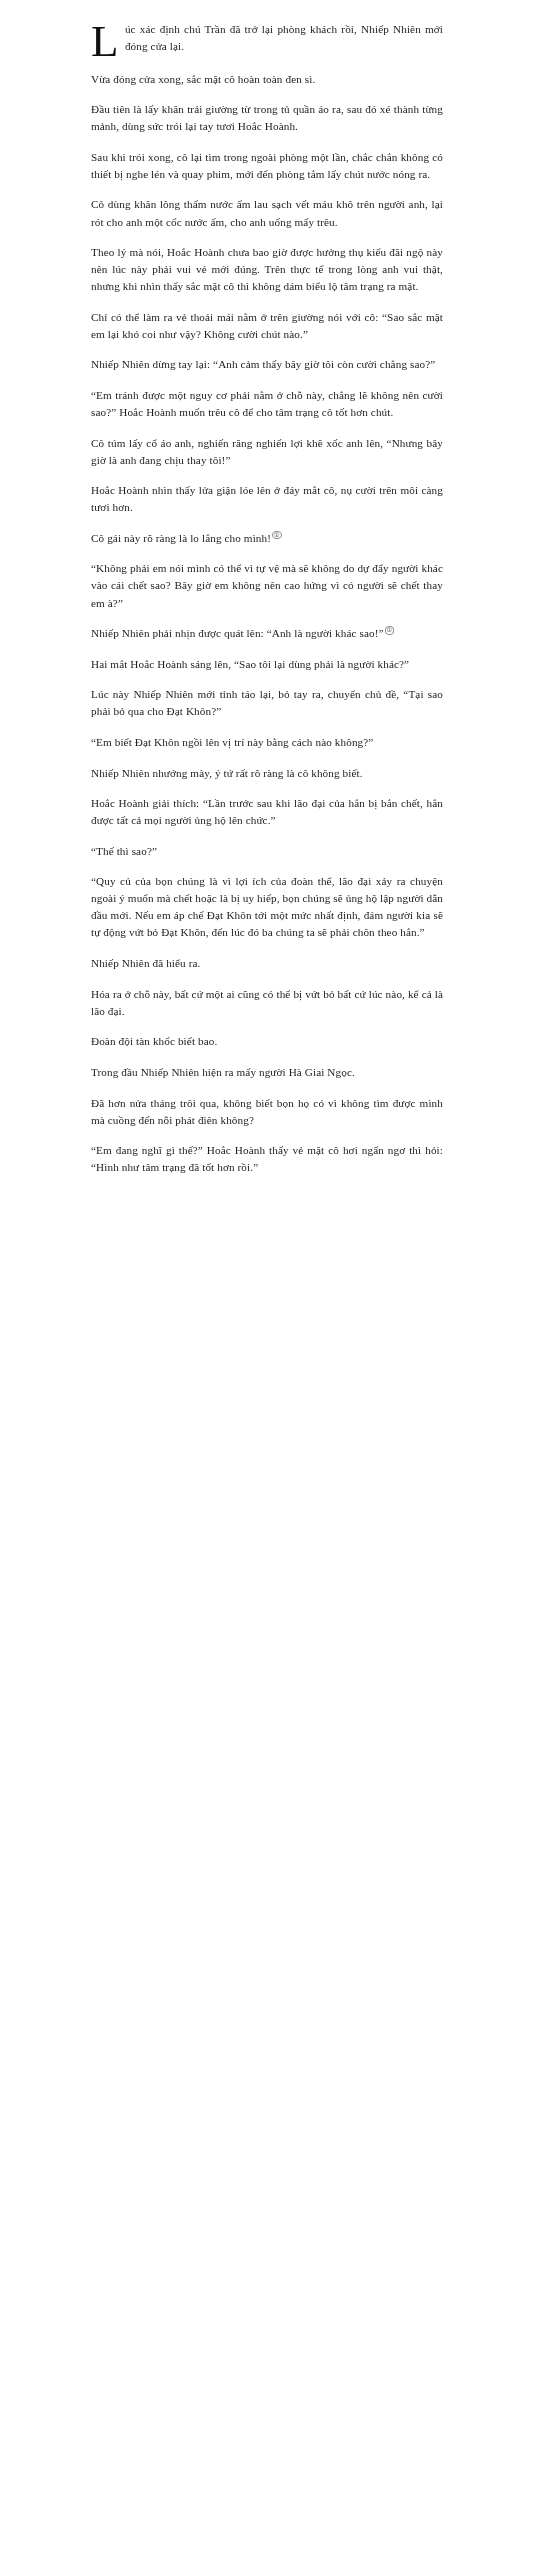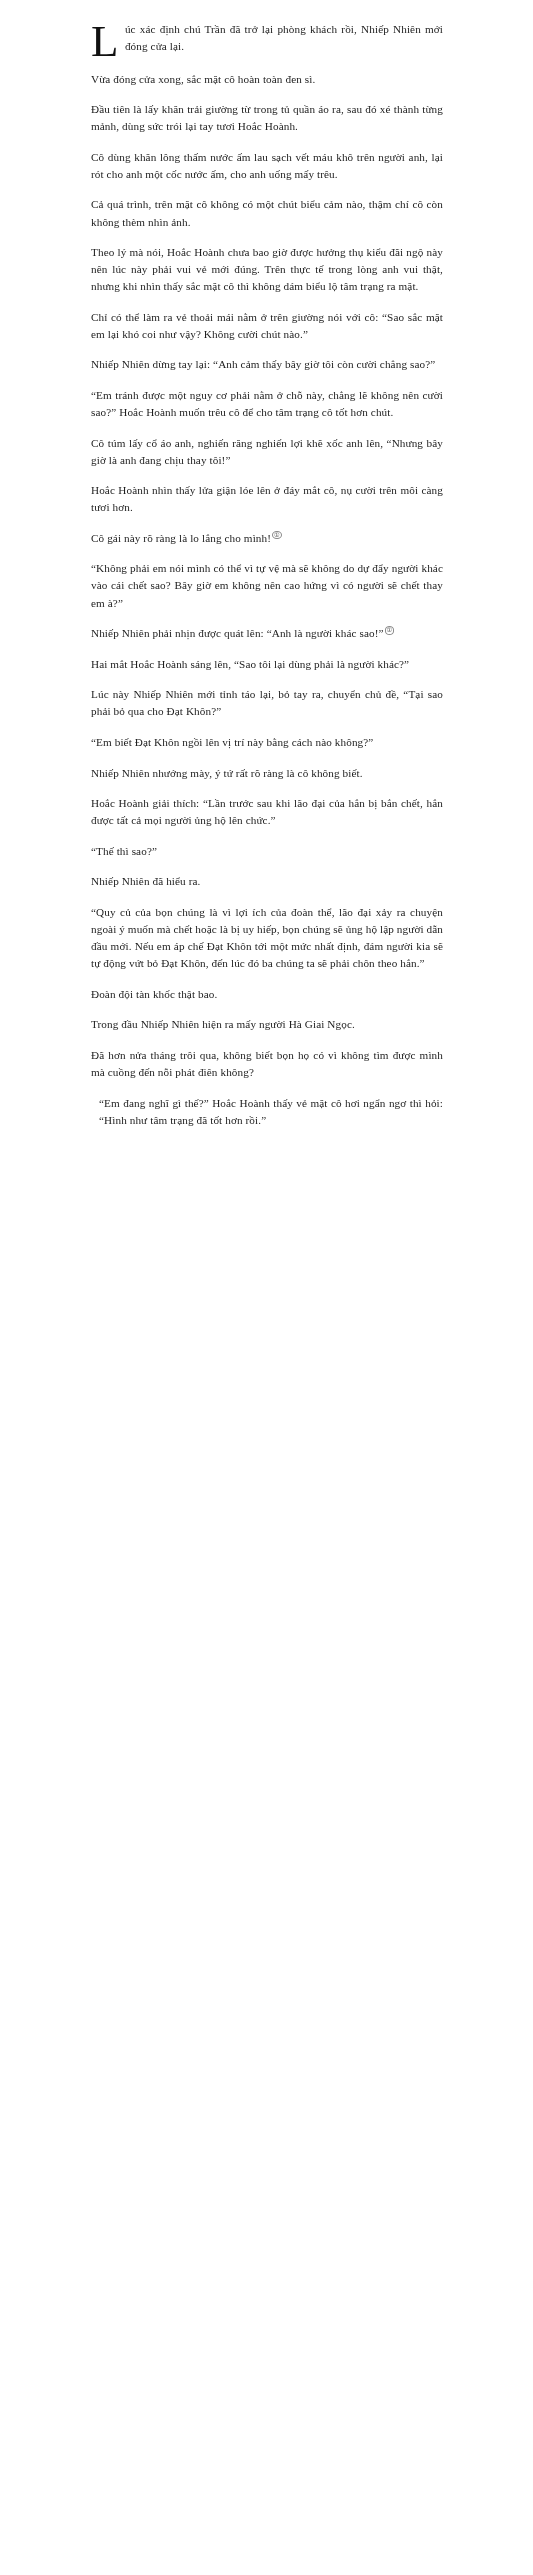--- a/index.html
+++ b/index.html
@@ -27,21 +27,20 @@
     margin: 0 0 13.6px 0;
     font-size: 11.2px;
     line-height: 1.52;
     text-align: justify;
     text-justify: inter-word;
     color: #1c1c1c;
     letter-spacing: 0.1px;
   }
   p.para:last-child {
     margin-bottom: 0;
-    margin-left: 8px;
   }
   
   p.first {
     margin-bottom: 15.6px;
   }
   p.first .dropcap {
     float: left;
     font-family: "Liberation Serif", serif;
     font-size: 45px;
     line-height: 0.78;
@@ -66,24 +65,24 @@
 
 <div class="page">
   <div class="content">
 
     <p class="para first"><span class="dropcap">L</span><span>úc xác định chú Trần đã trở lại phòng khách rồi, Nhiếp Nhiên mới đóng cửa lại.</span></p>
 
     <p class="para"><span>Vừa đóng cửa xong, sắc mặt cô hoàn toàn đen sì.</span></p>
 
     <p class="para"><span>Đầu tiên là lấy khăn trải giường từ trong tủ quần áo ra, sau đó xé thành từng mảnh, dùng sức trói lại tay tươi Hoắc Hoành.</span></p>
 
+    <p class="para"><span>Sau khi trói xong, cô lại tìm trong ngoài phòng một lần, chắc chắn không có thiết bị nghe lén và quay phim, mới đến phòng tắm lấy chút nước nóng ra.</span></p>
 
     <p class="para"><span>Cô dùng khăn lông thấm nước ấm lau sạch vết máu khô trên người anh, lại rót cho anh một cốc nước ấm, cho anh uống mấy trêu.</span></p>
 
-    <p class="para"><span>Cả quá trình, trên mặt cô không có một chút biểu cảm nào, thậm chí cô còn không thèm nhìn ảnh.</span></p>
 
     <p class="para"><span>Theo lý mà nói, Hoắc Hoành chưa bao giờ được hưởng thụ kiểu đãi ngộ này nên lúc này phải vui vẻ mới đúng. Trên thực tế trong lòng anh vui thật, nhưng khi nhìn thấy sắc mặt cô thì không dám biểu lộ tâm trạng ra mặt.</span></p>
 
     <p class="para"><span>Chỉ có thể làm ra vẻ thoải mái nằm ở trên giường nói với cô: “Sao sắc mặt em lại khó coi như vậy? Không cười chút nào.”</span></p>
 
     <p class="para"><span>Nhiếp Nhiên dừng tay lại: “Anh cảm thấy bây giờ tôi còn cười chẳng sao?”</span></p>
 
     <p class="para"><span>“Em tránh được một nguy cơ phải nằm ở chỗ này, chẳng lẽ không nên cười sao?” Hoắc Hoành muốn trêu cô để cho tâm trạng cô tốt hơn chút.</span></p>
 
     <p class="para"><span>Cô túm lấy cổ áo anh, nghiến răng nghiến lợi khẽ xốc anh lên, “Nhưng bây giờ là anh đang chịu thay tôi!”</span></p>
@@ -101,26 +100,27 @@
     <p class="para"><span>Lúc này Nhiếp Nhiên mới tỉnh táo lại, bỏ tay ra, chuyển chủ đề, “Tại sao phải bỏ qua cho Đạt Khôn?”</span></p>
 
     <p class="para"><span>“Em biết Đạt Khôn ngồi lên vị trí này bằng cách nào không?”</span></p>
 
     <p class="para"><span>Nhiếp Nhiên nhướng mày, ý tứ rất rõ ràng là cô không biết.</span></p>
 
     <p class="para"><span>Hoắc Hoành giải thích: “Lần trước sau khi lão đại của hắn bị bắn chết, hắn được tất cả mọi người ủng hộ lên chức.”</span></p>
 
     <p class="para"><span>“Thế thì sao?”</span></p>
 
+    <p class="para"><span>“Quy củ của bọn chúng là vì lợi ích của đoàn thể, lão đại xảy ra chuyện ngoài ý muốn mà chết hoặc là bị uy hiếp, bọn chúng sẽ ủng hộ lập người dẫn đầu mới. Nếu em áp chế Đạt Khôn tới một mức nhất định, đám người kia sẽ tự động vứt bỏ Đạt Khôn, đến lúc đó ba chúng ta sẽ phải chôn theo hắn.”</span></p>
+
     <p class="para"><span>Nhiếp Nhiên đã hiểu ra.</span></p>
 
-    <p class="para"><span>“Quy củ của bọn chúng là vì lợi ích của đoàn thể, lão đại xảy ra chuyện ngoài ý muốn mà chết hoặc là bị uy hiếp, bọn chúng sẽ ủng hộ lập người dẫn đầu mới. Nếu em áp chế Đạt Khôn tới một mức nhất định, đám người kia sẽ tự động vứt bỏ Đạt Khôn, đến lúc đó ba chúng ta sẽ phải chôn theo hắn.”</span></p>
+    <p class="para"><span>Hóa ra ở chỗ này, bất cứ một ai cũng có thể bị vứt bỏ bất cứ lúc nào, kể cả là lão đại.</span></p>
 
-
-    <p class="para"><span>Đoàn đội tàn khốc thật bao.</span></p>
+    <p class="para"><span>Đoàn đội tàn khốc biết bao.</span></p>
 
     <p class="para"><span>Trong đầu Nhiếp Nhiên hiện ra mấy người Hà Giai Ngọc.</span></p>
 
     <p class="para"><span>Đã hơn nửa tháng trôi qua, không biết bọn họ có vì không tìm được mình mà cuồng đến nỗi phát điên không?</span></p>
 
     <p class="para"><span>“Em đang nghĩ gì thế?” Hoắc Hoành thấy vẻ mặt cô hơi ngẩn ngơ thì hỏi: “Hình như tâm trạng đã tốt hơn rồi.”</span></p>
 
   </div>
 </div>
 

